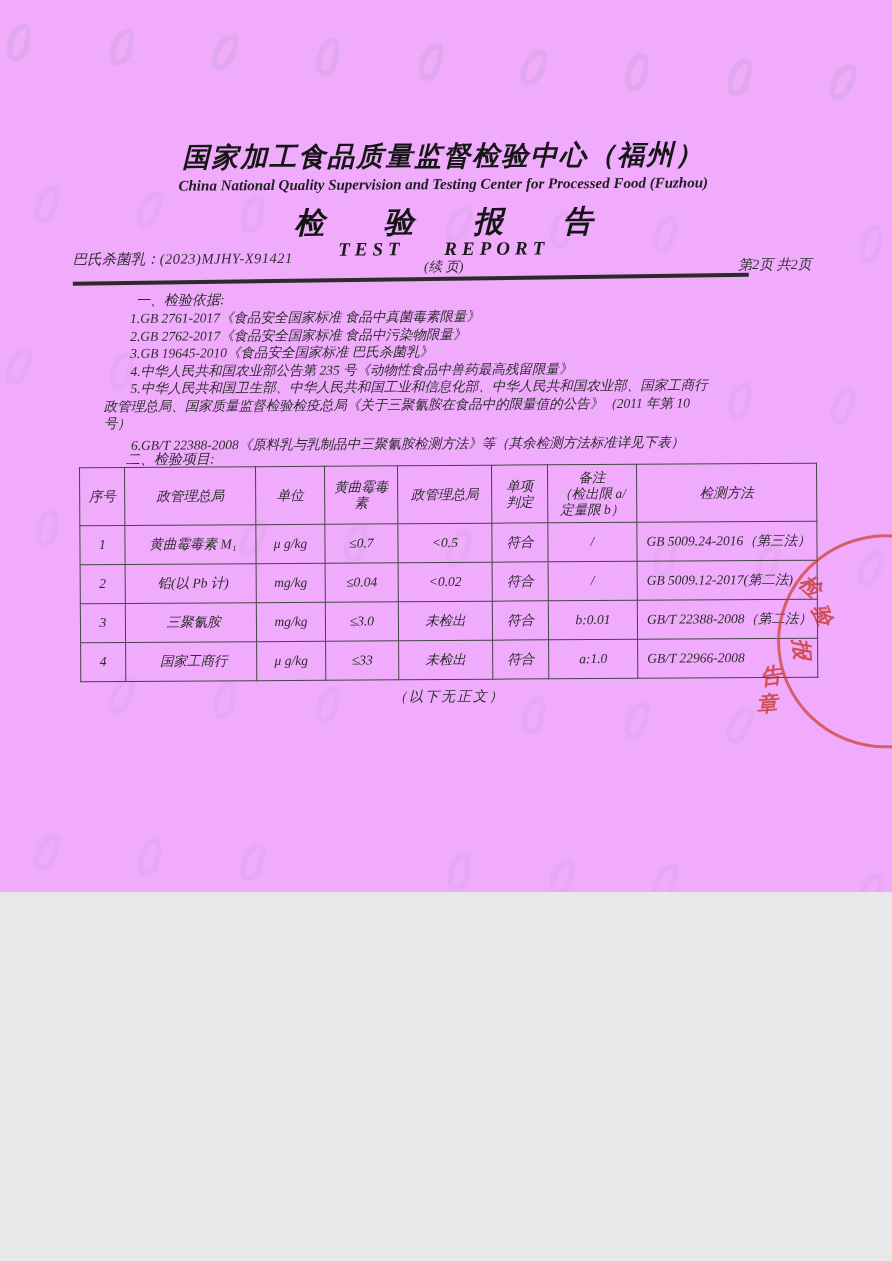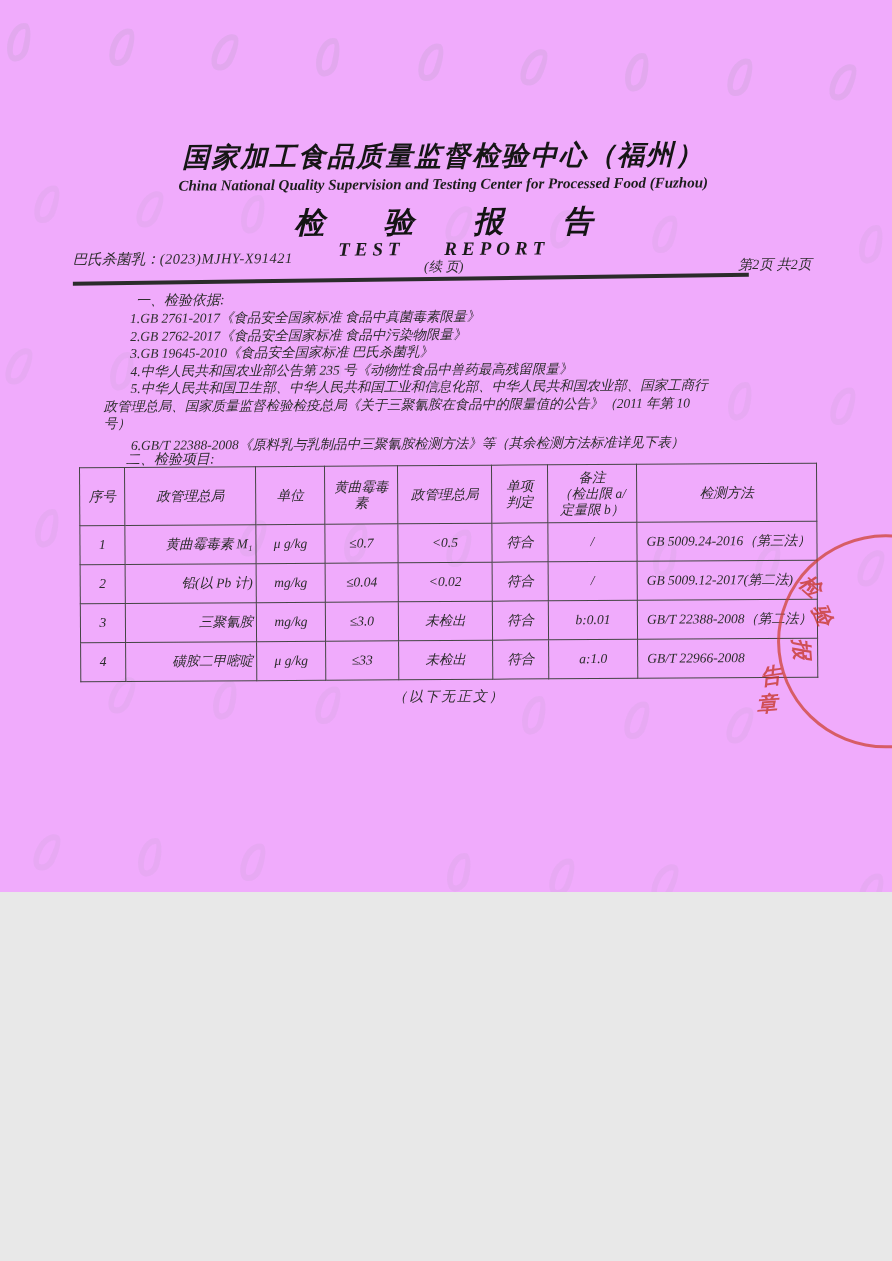--- a/index.html
+++ b/index.html
@@ -68,21 +68,21 @@
   }
   table.results th, table.results td {
     border: 1.5px solid #454545;
     text-align: center; vertical-align: middle;
     padding: 2px 3px;
     font-weight: normal;
   }
   table.results thead tr { height: 58px; }
   table.results tbody tr { height: 39px; }
   table.results th { white-space: pre-line; line-height: 16px; }
-  table.results td.al { text-align: right; padding-left: 8px; margin-left: 24px; }
+  table.results td.al { text-align: center; padding-left: 8px; margin-left: 24px; }
   table.results td.am { text-align: left; padding-left: 9px; }
 
   .footer-note { position: absolute; left: 80px; top: 688px; width: 737px; text-align: center; font-size: 14px; letter-spacing: 2px; }
 
   
   .stamp-circle {
     position: absolute; left: 777px; top: 537px;
     width: 218px; height: 214px;
     border: 3px solid rgba(205,62,45,0.72);
     border-radius: 50%;
@@ -240,21 +240,21 @@
             <td class="al">三聚氰胺</td>
             <td>mg/kg</td>
             <td>≤3.0</td>
             <td>未检出</td>
             <td>符合</td>
             <td>b:0.01</td>
             <td class="am">GB/T 22388-2008（第二法）</td>
           </tr>
           <tr>
             <td>4</td>
-            <td class="al">磺胺二甲嘧啶</td>
+            <td class="al">国家工商行</td>
             <td>μ g/kg</td>
             <td>≤33</td>
             <td>未检出</td>
             <td>符合</td>
             <td>a:1.0</td>
             <td class="am">GB/T 22966-2008</td>
           </tr>
         </tbody>
     </table>
 

